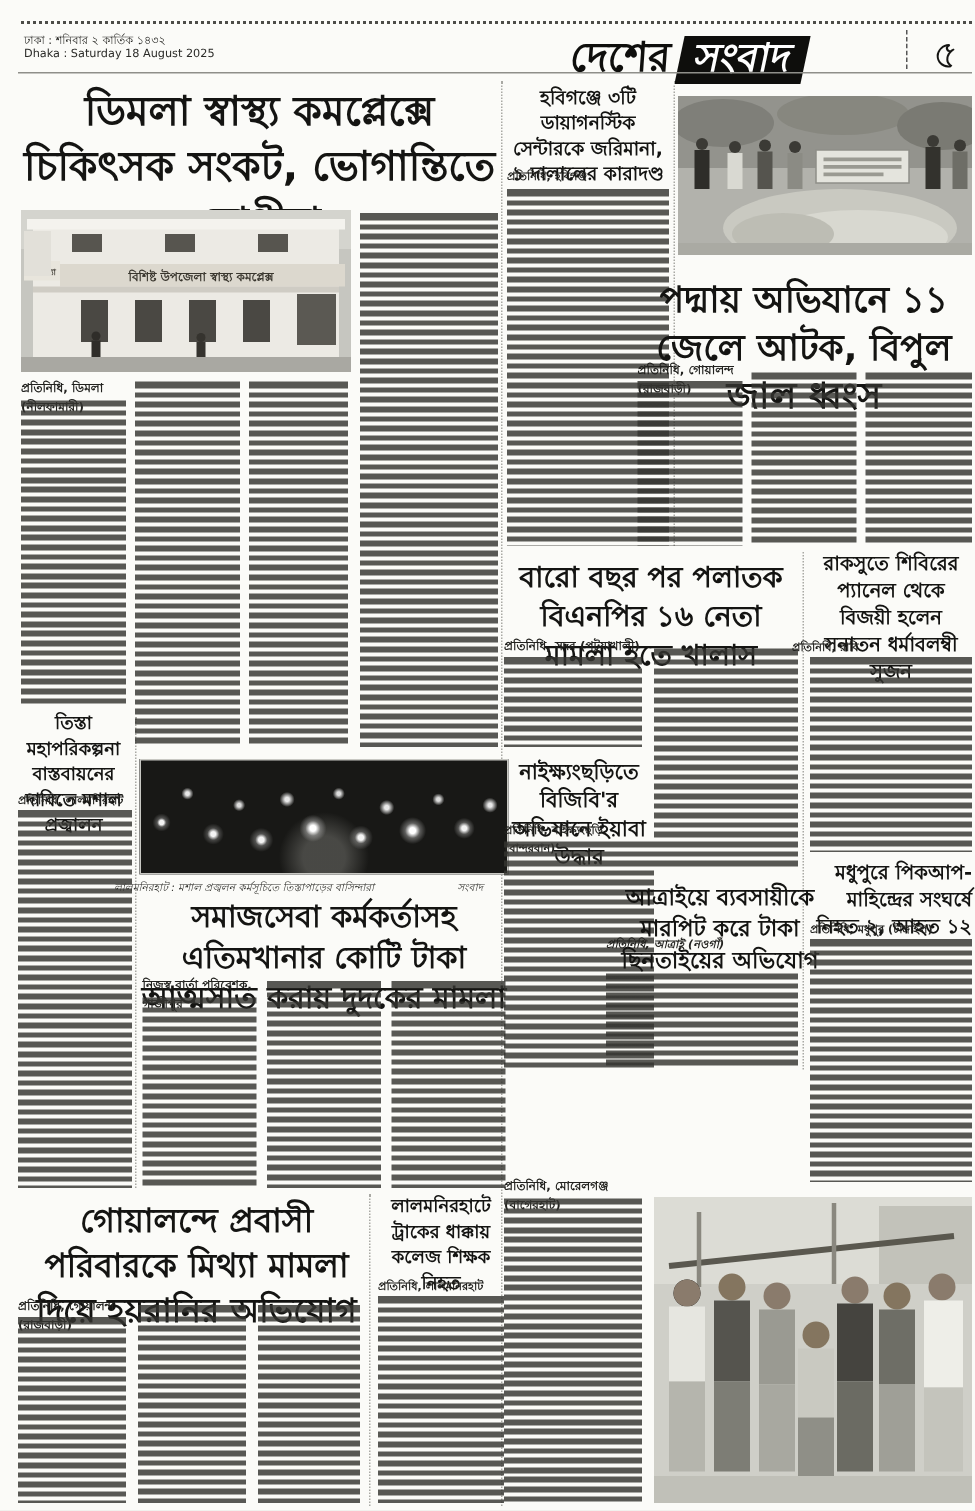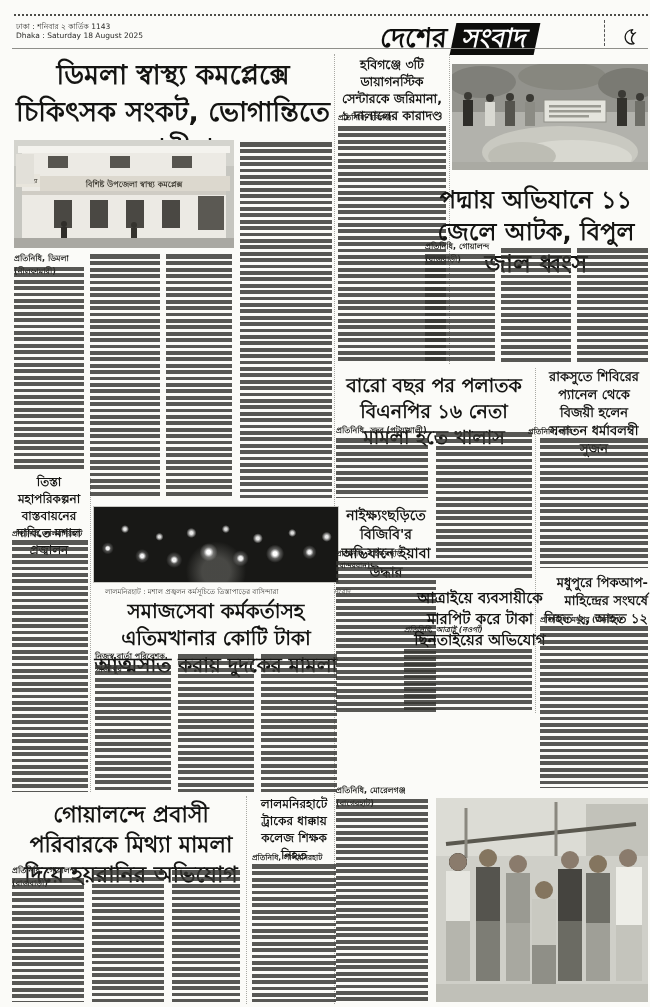--- a/index.html
+++ b/index.html
@@ -30,21 +30,21 @@
   svg text{font-family:"DejaVu Sans",sans-serif;}
 </style>
 </head>
 <body>
 
 <div class="page">
 
   <div class="abs hrule-dot" style="left:14px;top:14px;width:634px;"></div>
 
   <div class="abs dateline" style="left:16px;top:22px;width:200px;">
-    <div>ঢাকা : শনিবার ২ কার্তিক 1143</div>
+    <div>ঢাকা : শনিবার ২ কার্তিক ১৪৩২</div>
     <div>Dhaka : Saturday 18 August 2025</div>
   </div>
 
   <div class="abs" style="left:380px;top:17px;height:32px;white-space:nowrap;">
     <span class="mast1">দেশের</span><span class="mast2">সংবাদ</span>
   </div>
 
   <div class="abs" style="left:604px;top:20px;height:26px;border-left:1px dashed #555;"></div>
   <div class="abs pageno" style="left:622px;top:16px;">৫</div>
 
@@ -107,21 +107,21 @@
         radial-gradient(circle at 47% 60%, rgba(255,255,255,1) 0 2px, rgba(255,255,255,.3) 5px, transparent 9px),
         radial-gradient(circle at 54% 30%, rgba(255,255,255,.85) 0 1.2px, transparent 4px),
         radial-gradient(circle at 60% 68%, rgba(255,255,255,.95) 0 1.8px, rgba(255,255,255,.25) 4px, transparent 8px),
         radial-gradient(circle at 67% 42%, rgba(255,255,255,.9) 0 1.4px, transparent 5px),
         radial-gradient(circle at 74% 62%, rgba(255,255,255,1) 0 2px, rgba(255,255,255,.3) 5px, transparent 9px),
         radial-gradient(circle at 81% 35%, rgba(255,255,255,.85) 0 1.2px, transparent 4px),
         radial-gradient(circle at 88% 60%, rgba(255,255,255,.95) 0 1.6px, rgba(255,255,255,.25) 4px, transparent 7px),
         radial-gradient(circle at 95% 40%, rgba(255,255,255,.9) 0 1.3px, transparent 5px),
         radial-gradient(circle at 50% 85%, rgba(120,120,115,.5) 0 14px, transparent 30px),
         linear-gradient(#181816,#181816);"></div>
-  <div class="abs caption" style="left:105px;top:586px;width:246px;">
+  <div class="abs caption" style="left:76px;top:586px;width:246px;font-style:italic;">
     <span>লালমনিরহাট : মশাল প্রজ্বলন কর্মসূচিতে তিস্তাপাড়ের বাসিন্দারা</span>
     <span>সংবাদ</span>
   </div>
 
   <div class="abs hl" style="left:93px;top:598px;width:246px;font-size:20px;line-height:27px;">সমাজসেবা কর্মকর্তাসহ এতিমখানার কোটি টাকা আত্মসাত করায় দুদকের মামলা</div>
   <div class="abs byline" style="left:95px;top:650px;width:80px;">নিজস্ব বার্তা পরিবেশক, গাজীপুর</div>
   <div class="abs greek" style="left:95px;top:664px;width:76px;height:128px;"></div>
   <div class="abs greek" style="left:178px;top:654px;width:76px;height:138px;"></div>
   <div class="abs greek" style="left:261px;top:654px;width:76px;height:138px;"></div>
 

